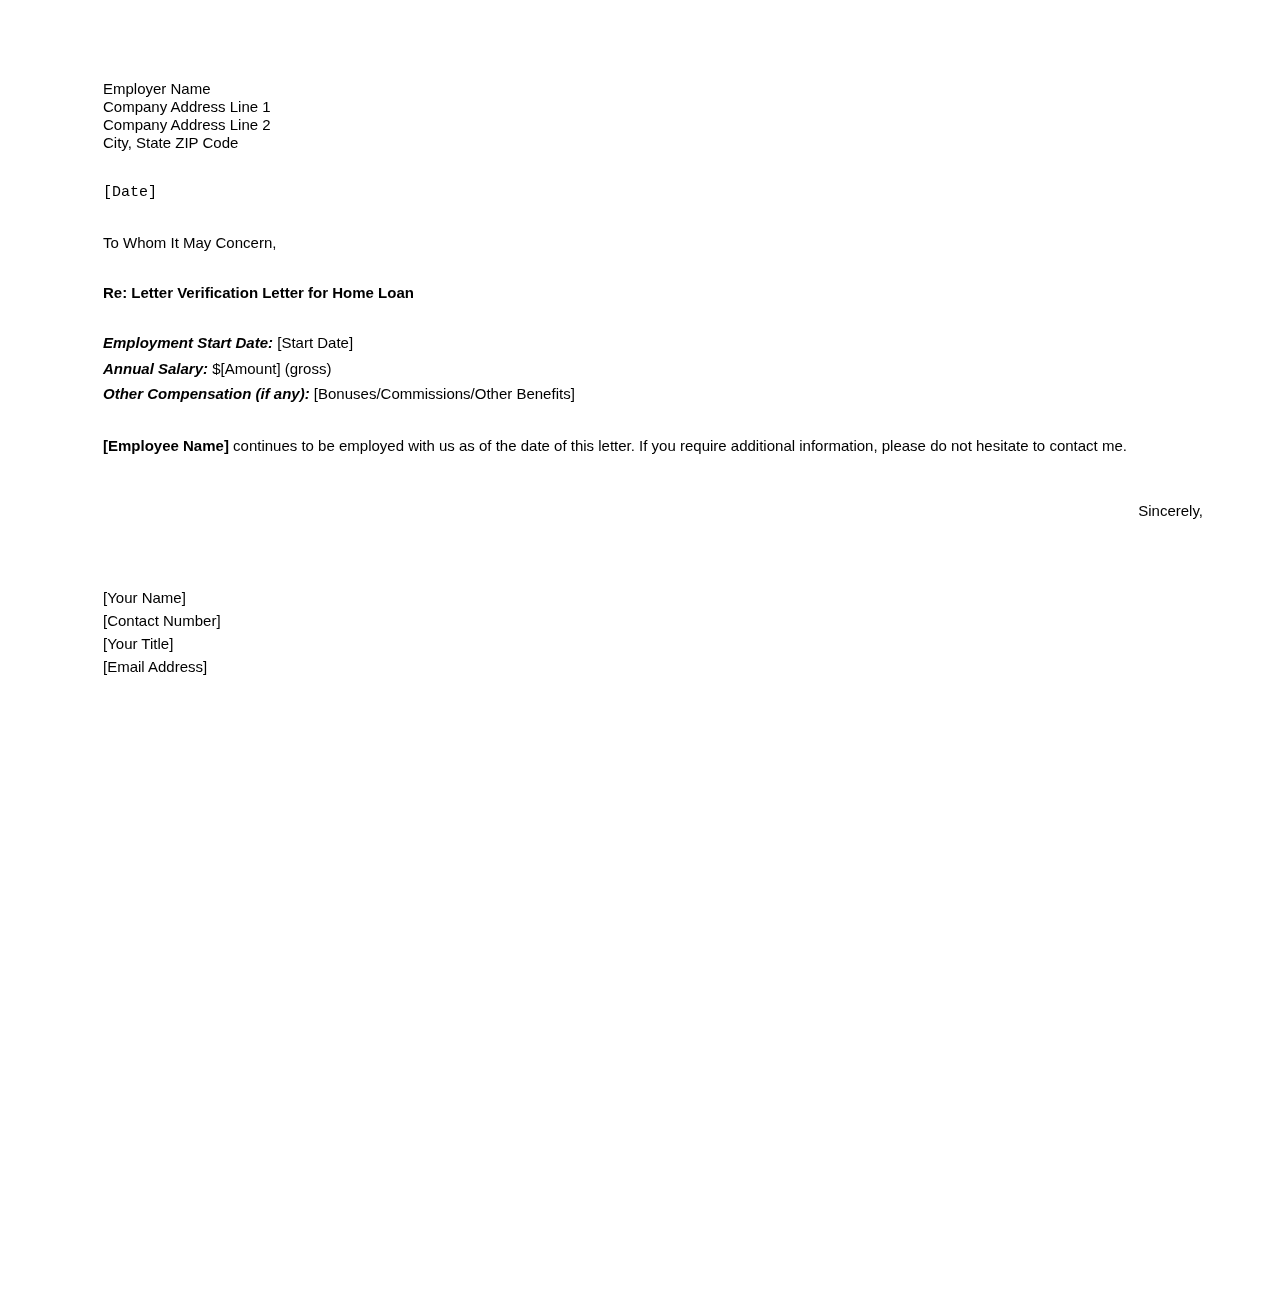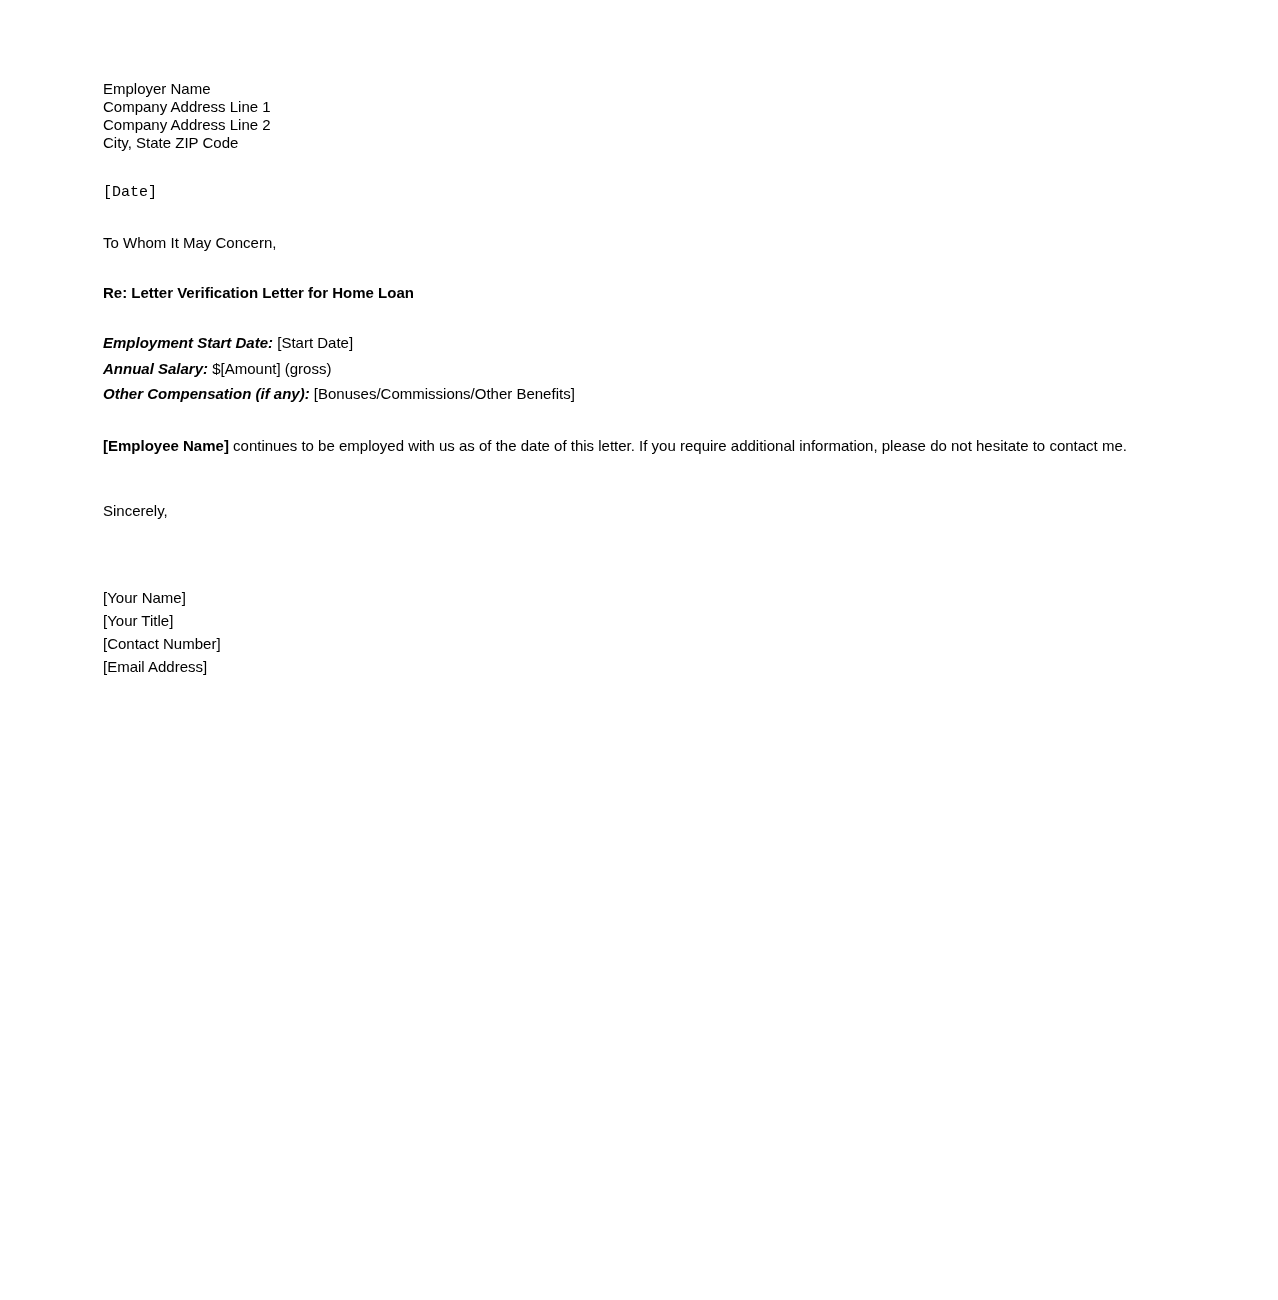--- a/index.html
+++ b/index.html
@@ -49,20 +49,21 @@
     line-height: 25.5px;
     margin: 0 0 26px 0;
   }
   .closing-paragraph {
     line-height: 26px;
     margin: 0 0 43px 0;
   }
   .signoff {
     line-height: 18px;
     margin: 0 0 66px 0;
+    text-align: right;
   }
   .signature-block {
     line-height: 23px;
     margin: 0;
   }
   .b { font-weight: 700; }
   strong { font-weight: 700; font-style: italic; }
 </style>
 </head>
 <body>
@@ -88,18 +89,18 @@
       <div><strong>Annual Salary:</strong> <span>$[Amount] (gross)</span></div>
       <div><strong>Other Compensation (if any):</strong> <span>[Bonuses/Commissions/Other Benefits]</span></div>
     </div>
 
   <div class="closing-paragraph"><span class="b">[Employee Name]</span><span> continues to be employed with us as of the date of this letter. If you require additional information, please do not hesitate to contact me.</span></div>
 
   <div class="signoff">Sincerely,</div>
 
   <div class="signature-block">
       <div>[Your Name]</div>
+      <div>[Contact Number]</div>
       <div>[Your Title]</div>
-      <div>[Contact Number]</div>
       <div>[Email Address]</div>
     </div>
 
 </div>
 
 </body></html>

